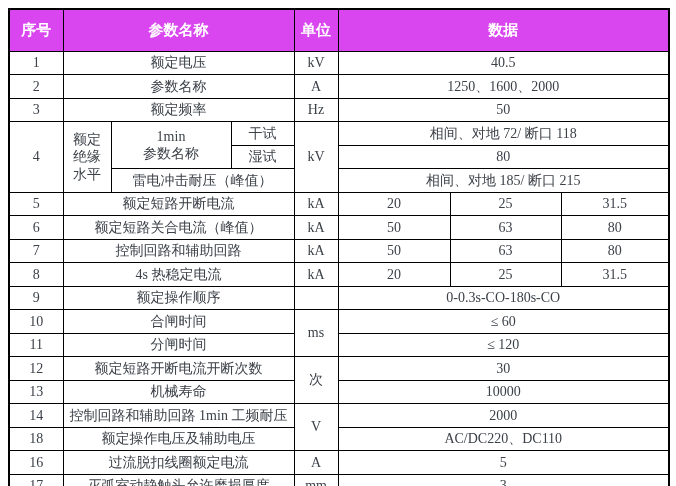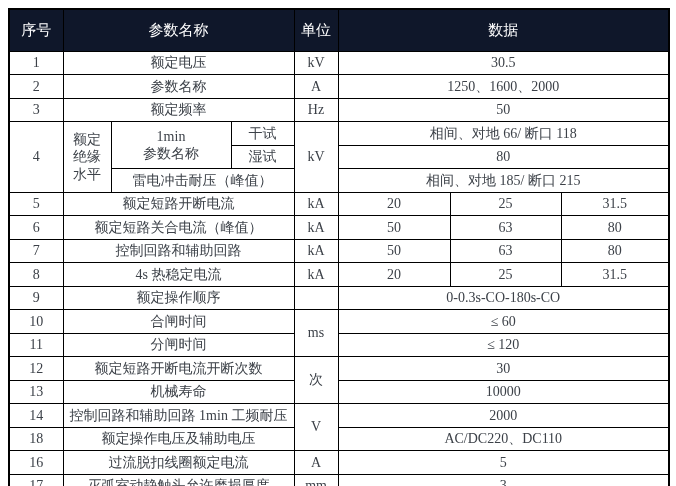--- a/index.html
+++ b/index.html
@@ -29,24 +29,25 @@
     vertical-align: middle;
     padding: 0 3px;
     font-size: 14px;
     line-height: 1.25;
     color: #3c4148;
     font-weight: normal;
     overflow: hidden;
     box-sizing: border-box;
   }
   table.spec-table thead th {
-    background: #0f172a;
+    background: #d946ef;
     color: #ffffff;
     font-size: 15px;
     height: 42px;
+    font-weight: bold;
   }
   table.spec-table tbody tr {
     height: 23.5px;
   }
   .pre {
     white-space: pre-line;
   }
 </style>
 </head>
 <body>
@@ -69,21 +70,21 @@
         <th colspan="3">参数名称</th>
         <th>单位</th>
         <th colspan="3">数据</th>
       </tr>
     </thead>
     <tbody>
       <tr>
         <td>1</td>
         <td colspan="3">额定电压</td>
         <td>kV</td>
-        <td colspan="3">30.5</td>
+        <td colspan="3">40.5</td>
       </tr>
       <tr>
         <td>2</td>
         <td colspan="3">参数名称</td>
         <td>A</td>
         <td colspan="3">1250、1600、2000</td>
       </tr>
       <tr>
         <td>3</td>
         <td colspan="3">额定频率</td>
@@ -92,21 +93,21 @@
       </tr>
       <tr>
         <td rowspan="3">4</td>
         <td rowspan="3" class="pre">额定
 绝缘
 水平</td>
         <td rowspan="2" class="pre">1min
 参数名称</td>
         <td>干试</td>
         <td rowspan="3">kV</td>
-        <td colspan="3">相间、对地 66/ 断口 118</td>
+        <td colspan="3">相间、对地 72/ 断口 118</td>
       </tr>
       <tr>
         <td>湿试</td>
         <td colspan="3">80</td>
       </tr>
       <tr>
         <td colspan="2">雷电冲击耐压（峰值）</td>
         <td colspan="3">相间、对地 185/ 断口 215</td>
       </tr>
       <tr>

